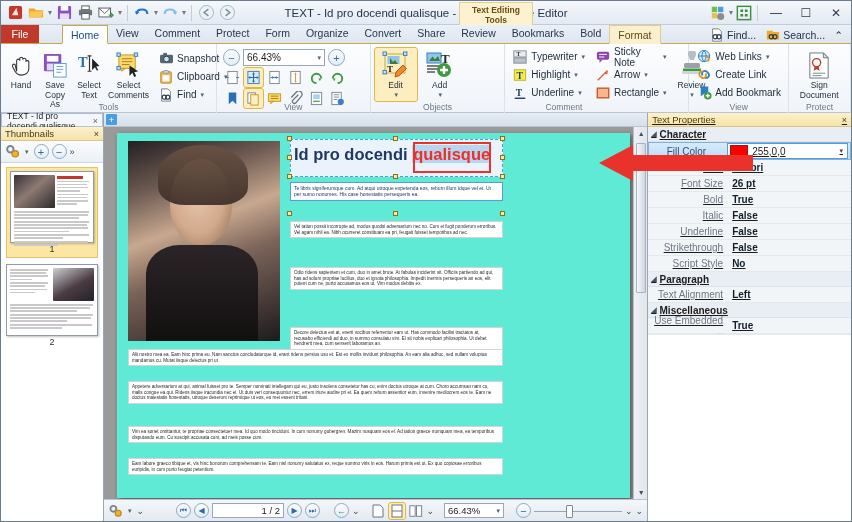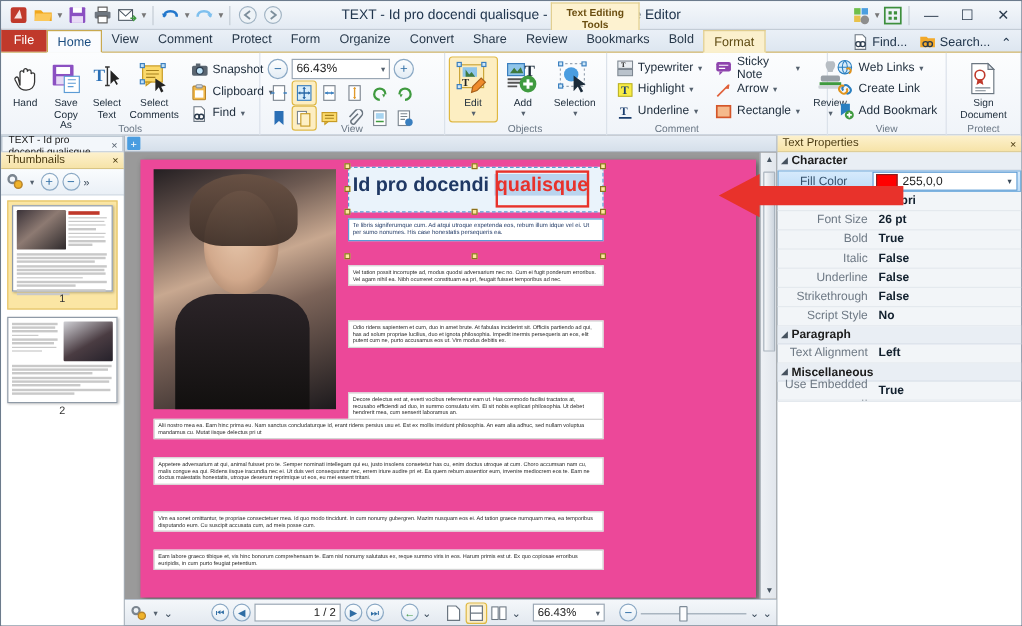--- a/index.html
+++ b/index.html
@@ -35,21 +35,21 @@
             line-height:10px; padding-top:2px; }
 
   
   .ribbontabs { height:19px; background:linear-gradient(#eaf0f7,#dde6f0);
                 border-bottom:1px solid #c9a94f; display:flex; align-items:flex-end; }
   .filetab { width:38px; height:19px; background:#c0392b; color:#fff;
              font-size:10.5px; display:flex; align-items:center; justify-content:center;
              font-weight:normal; }
   .rtab { padding:0 8px; height:19px; line-height:19px; font-size:10.5px; color:#27384a; }
   .rtab.active { background:#fbfcfe; border:1px solid #c9a94f; border-bottom:1px solid #fbfcfe;
-                 position:relative; top:1px; color:#1b4d80; }
+                 position:relative; top:1px; color:#1b4d80;margin-left:23px; }
   .rtab.format { background:#fbf0cd; border:1px solid #e0cd8f; border-bottom-color:#fbf0cd;
                  position:relative; top:1px; color:#5e4a12; }
   .tabright { margin-left:auto; display:flex; align-items:center; gap:3px; padding-right:5px; }
   .tr-item { display:flex; align-items:center; gap:2px; font-size:10.5px; color:#20344a; padding:0 3px; }
 
   
   .ribbon { height:69px; background:linear-gradient(#fcfdfe,#f0f4f9);
             border-bottom:1px solid #b9c4d0; display:flex; }
   .group { position:relative; height:69px; padding:2px 4px 0 4px;
            border-right:1px solid #dbe2ea; display:flex; flex-direction:column; }
@@ -109,21 +109,21 @@
   .thumb { width:92px; margin:0 auto 6px auto; }
   .thumb .page { height:72px; border:1px solid #8f9aa6; background:#fff; padding:3px;
                  box-shadow:1px 1px 2px rgba(0,0,0,.25); }
   .thumb.sel { background:#fbe6a4; padding:3px; border:1px solid #e5c468; }
   .thumb .num { text-align:center; font-size:9px; color:#333; margin-top:1px; }
 
   
   .viewport { flex:1; display:flex; flex-direction:column; background:#8f8f8f; position:relative; }
   .docscroll { flex:1; position:relative; overflow:hidden; background:#9a9a9a; }
   .page-sheet { position:absolute; left:13px; top:6px; width:513px; height:365px;
-                background:#ec4899; box-shadow:2px 2px 5px rgba(0,0,0,.45); }
+                background:#5eead4; box-shadow:2px 2px 5px rgba(0,0,0,.45); }
   .vscroll { position:absolute; right:0; top:0; bottom:0; width:14px;
              background:linear-gradient(90deg,#eef1f5,#e1e6ec); border-left:1px solid #b7c0c9; }
   .vthumbbar { position:absolute; top:16px; left:2px; width:10px; height:150px;
                background:linear-gradient(90deg,#f6f8fa,#cdd5de); border:1px solid #a9b3bd; border-radius:1px; }
   .sbarrow { position:absolute; left:1px; width:12px; height:13px; display:flex;
              align-items:center; justify-content:center; font-size:7px; color:#45525f; }
 
   .statusbar { height:22px; background:linear-gradient(#f4f7fa,#e3e9f0);
                border-top:1px solid #b9c4d0; display:flex; align-items:center; gap:3px; padding:0 4px; }
   .sbtn { width:16px; height:16px; display:flex; align-items:center; justify-content:center;
@@ -132,21 +132,21 @@
              font-size:9.5px; text-align:right; padding:0 3px; line-height:14px; }
   .zoombox2 { width:60px; height:15px; background:#fff; border:1px solid #9aa7b4;
               font-size:9.5px; padding:0 3px; display:flex; align-items:center; }
   .slider { width:88px; height:14px; position:relative; }
   .slider .track { position:absolute; top:7px; left:0; right:0; height:1px; background:#9aa7b4; }
   .slider .knob { position:absolute; top:1px; left:32px; width:7px; height:13px;
                   background:#fcfdfe; border:1px solid #7d8a97; border-radius:1px; }
 
   
   .rightcol { width:222px; border-left:1px solid #9aa7b4; background:#f2f5f8;
-              display:flex; flex-direction:column; }
+              display:flex; flex-direction:column;text-decoration:underline; }
   .proprow { display:flex; height:16px; align-items:center; border-bottom:1px solid #e4e9ee;
              font-size:10px; }
   .proprow .k { width:80px; text-align:right; padding-right:5px; color:#6d7884; }
   .proprow .v { flex:1; padding-left:4px; color:#12202e; font-weight:bold; }
   .sechdr { display:flex; align-items:center; gap:3px; height:15px; padding-left:3px;
             font-size:10px; font-weight:bold; background:#e9eef4; border-bottom:1px solid #dbe2ea; }
   .sechdr .tri { font-size:7px; color:#46525f; }
   .fillrow { display:flex; align-items:center; height:18px;
              background:linear-gradient(#d6eafc,#bcdcf7); border:1px solid #7fb4e0; }
   .fillrow .k { width:78px; text-align:right; padding-right:21px; color:#35506b; font-size:10px; }
@@ -506,34 +506,20 @@
                 <path d="M3 10 l3.5-4.5 l2.5 3 l3-3.5 L14 10z" fill="#3f7a3f"></path>
                 <text x="15" y="12" font-size="13" font-weight="bold" fill="#1b2b3a" font-family="Liberation Serif, serif">T</text>
                 <path d="M1 15 h12 M1 18 h12 M1 21 h8" stroke="#555" stroke-width="1.6"></path>
                 <circle cx="18" cy="19" r="7" fill="#3f9a3f"></circle>
                 <path d="M18 15 v8 M14 19 h8" stroke="#fff" stroke-width="2.4"></path>
               </svg>
           </span>
           <span class="bl">Add</span>
           <span class="caret">▾</span>
         </div>
-        <div class="bigbtn" style="width:46px">
-          <span class="ico32">
-            <svg width="28" height="28" viewBox="0 0 28 28">
-                <rect x="2" y="2" width="20" height="19" fill="none" stroke="#9aa7b4" stroke-dasharray="2 2"></rect>
-                <circle cx="11" cy="11" r="6" fill="#4a9de0"></circle>
-                <path d="M13 12 L13 25 L16.5 21 L19 26 L21 25 L18.5 20.5 L23 19.5 Z" fill="#1b2b3a"></path>
-                <rect x="0.5" y="0.5" width="3.4" height="3.4" fill="#cfe8f8" stroke="#3b7fbf"></rect>
-                <rect x="20" y="0.5" width="3.4" height="3.4" fill="#cfe8f8" stroke="#3b7fbf"></rect>
-                <rect x="0.5" y="19" width="3.4" height="3.4" fill="#cfe8f8" stroke="#3b7fbf"></rect>
-              </svg>
-          </span>
-          <span class="bl">Selection</span>
-          <span class="caret">▾</span>
-        </div>
       </div>
       <div class="glabel">Objects</div>
     </div>
 
     <div class="group" style="width:184px">
       <div class="gbody">
         <div class="smallcol">
           <div class="smallbtn">
             <span class="ico16">
                 <svg width="14" height="14" viewBox="0 0 16 16">
@@ -646,21 +632,21 @@
                 </svg>
               </span>
             <span>Add Bookmark</span>
           </div>
         </div>
       </div>
       <div class="glabel">View</div>
     </div>
 
     <div class="group" style="width:62px">
-      <div class="gbody" style="justify-content:center">
+      <div class="gbody" style="justify-content:flex-start">
         <div class="bigbtn" style="width:52px">
           <span class="ico32">
             <svg width="27" height="27" viewBox="0 0 28 28">
                 <path d="M4 1 h14 l5 5 v21 H4 Z" fill="#fff" stroke="#6b7681"></path>
                 <path d="M18 1 v5 h5z" fill="#dfe5eb" stroke="#6b7681"></path>
                 <circle cx="11" cy="11" r="4.2" fill="none" stroke="#c0392b" stroke-width="1.4"></circle>
                 <path d="M9 14.5 l-1 5 l3-1.6 l3 1.6 l-1-5z" fill="#c0392b"></path>
                 <path d="M7 22 h13 M7 24.5 h9" stroke="#7b858f"></path>
               </svg>
           </span>

